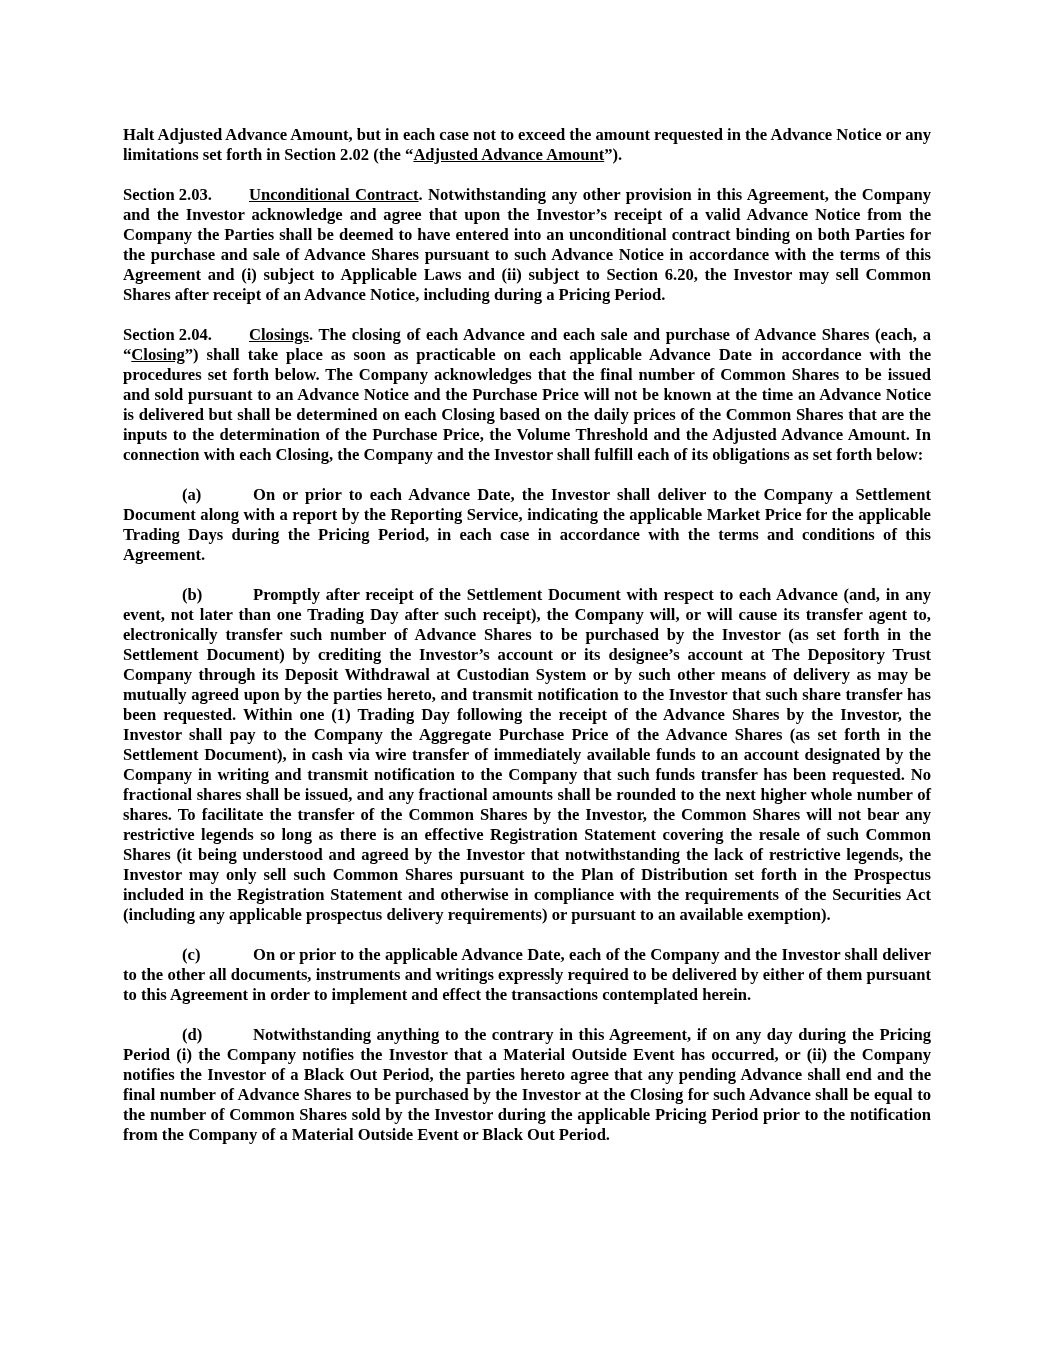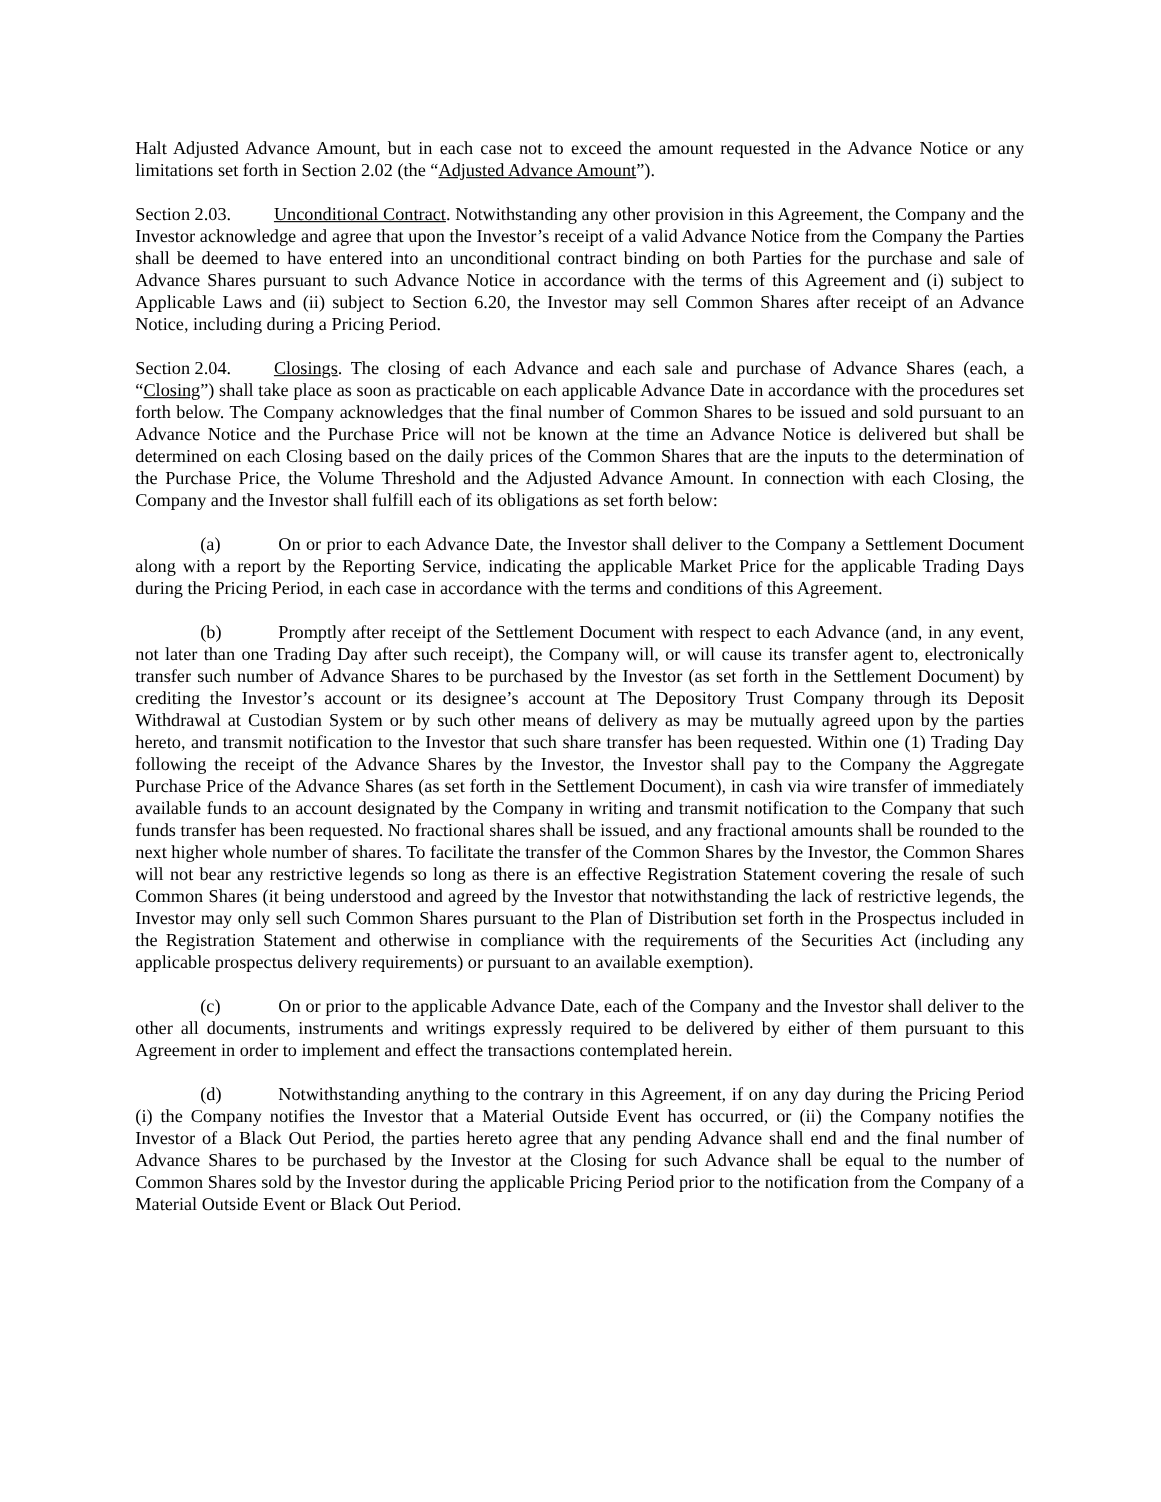--- a/index.html
+++ b/index.html
@@ -21,20 +21,21 @@
     left: 123px;
     top: 125px;
     width: 808px;
     font-size: 16.6px;
     line-height: 20px;
     text-align: justify;
   }
   .content p {
     margin: 0 0 20px 0;
     padding: 0;
+    font-weight: bold;
   }
   .sec-label {
     display: inline-block;
     width: 126px;
     text-indent: 0;
   }
   .item {
     text-indent: 59px;
   }
   .item-label {

